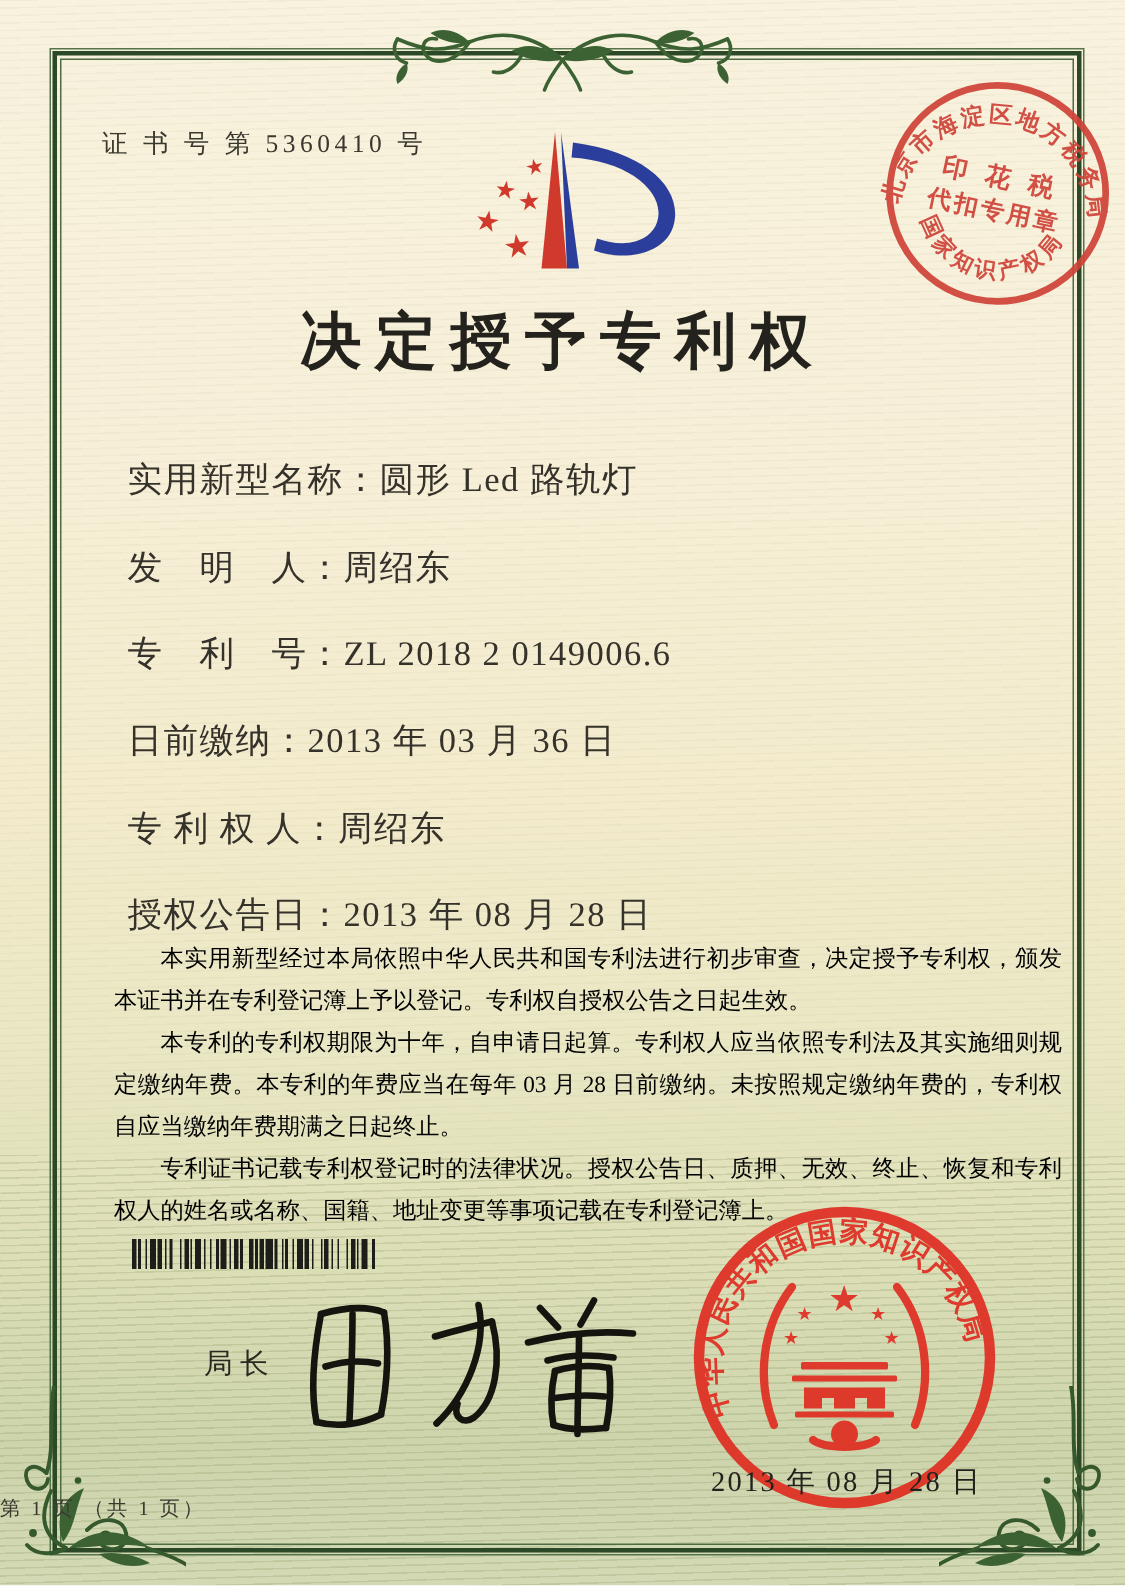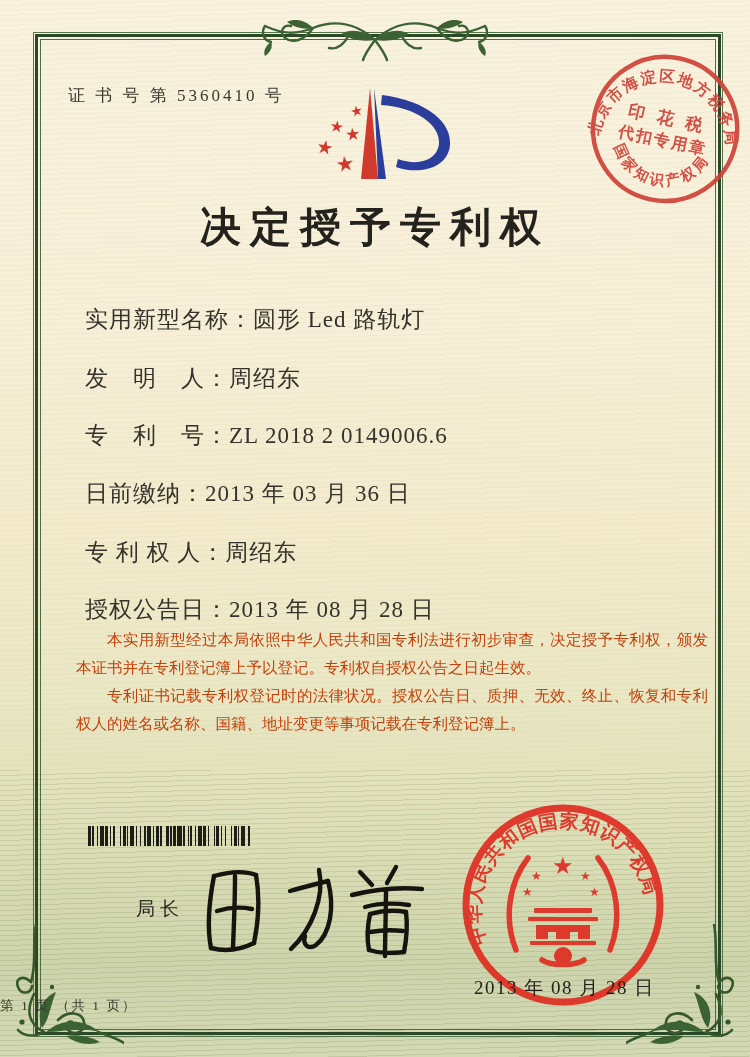--- a/index.html
+++ b/index.html
@@ -17,21 +17,21 @@
   .frame2{position:absolute;inset:1px;border:3px solid #2b4926;}
   .frame3{position:absolute;inset:2px;border:1px solid #4d6c42;}
   .certno{position:absolute;left:68px;top:84px;font-size:17px;letter-spacing:3px;color:#3a382e;}
   .logo{position:absolute;left:300px;top:83px;width:160px;height:115px;}
   .taxstamp{position:absolute;left:578px;top:42px;width:175px;height:175px;transform:rotate(12deg);opacity:.92;}
   .title{position:absolute;left:0;top:200px;width:750px;text-align:center;
     font-size:41px;font-weight:bold;letter-spacing:9px;color:#24221d;}
   .field{position:absolute;left:85px;font-size:23px;color:#34322a;letter-spacing:1px;white-space:nowrap;}
   .f0{top:304px}.f1{top:363px}.f2{top:420px}.f3{top:478px}.f4{top:537px}.f5{top:594px}
   .bodytext{position:absolute;left:76px;top:626px;width:632px;
-    font-size:15.5px;line-height:28px;color:#c2410c;text-align:justify;}
+    font-size:15.5px;line-height:28px;color:#000000;text-align:justify;}
   .bodytext p{margin:0;text-indent:2em;}
   .barcode{position:absolute;left:88px;top:826px;width:210px;height:20px;display:flex;align-items:stretch;overflow:hidden;}
   .barcode div{height:100%;}
   .director{position:absolute;left:136px;top:896px;font-size:19px;color:#2a281f;letter-spacing:5px;}
   .signature{position:absolute;left:198px;top:850px;width:235px;height:112px;}
   .seal{position:absolute;left:458px;top:800px;width:210px;height:210px;opacity:.95;}
   .sealdate{position:absolute;left:474px;top:975px;font-size:19px;color:#23211b;letter-spacing:1.5px;z-index:5;white-space:nowrap;}
   .footer{position:absolute;left:0;top:997px;width:750px;font-size:13.5px;color:#3b392f;letter-spacing:2px;}
   .orn{position:absolute;}
   .orn-top{left:253px;top:10px;width:244px;height:54px;}
@@ -162,20 +162,21 @@
 </div>
 <div class="field f4">
   <span>专 利 权 人：</span><span>周绍东</span>
 </div>
 <div class="field f5">
   <span>授权公告日：</span><span>2013 年 08 月 28 日</span>
 </div>
 
 <div class="bodytext">
   <p>本实用新型经过本局依照中华人民共和国专利法进行初步审查，决定授予专利权，颁发本证书并在专利登记簿上予以登记。专利权自授权公告之日起生效。</p>
+  <p>本专利的专利权期限为十年，自申请日起算。专利权人应当依照专利法及其实施细则规定缴纳年费。本专利的年费应当在每年 03 月 28 日前缴纳。未按照规定缴纳年费的，专利权自应当缴纳年费期满之日起终止。</p>
   <p>专利证书记载专利权登记时的法律状况。授权公告日、质押、无效、终止、恢复和专利权人的姓名或名称、国籍、地址变更等事项记载在专利登记簿上。</p>
 </div>
 
 <div class="barcode" id="barcode">
     <div style="width: 2.9px; flex: 0 0 auto; background: rgb(30, 30, 24);"></div>
     <div style="width: 1.45px; flex: 0 0 auto; background: transparent;"></div>
     <div style="width: 1.45px; flex: 0 0 auto; background: rgb(30, 30, 24);"></div>
     <div style="width: 2.9px; flex: 0 0 auto; background: transparent;"></div>
     <div style="width: 1.45px; flex: 0 0 auto; background: rgb(30, 30, 24);"></div>
     <div style="width: 1.45px; flex: 0 0 auto; background: transparent;"></div>

